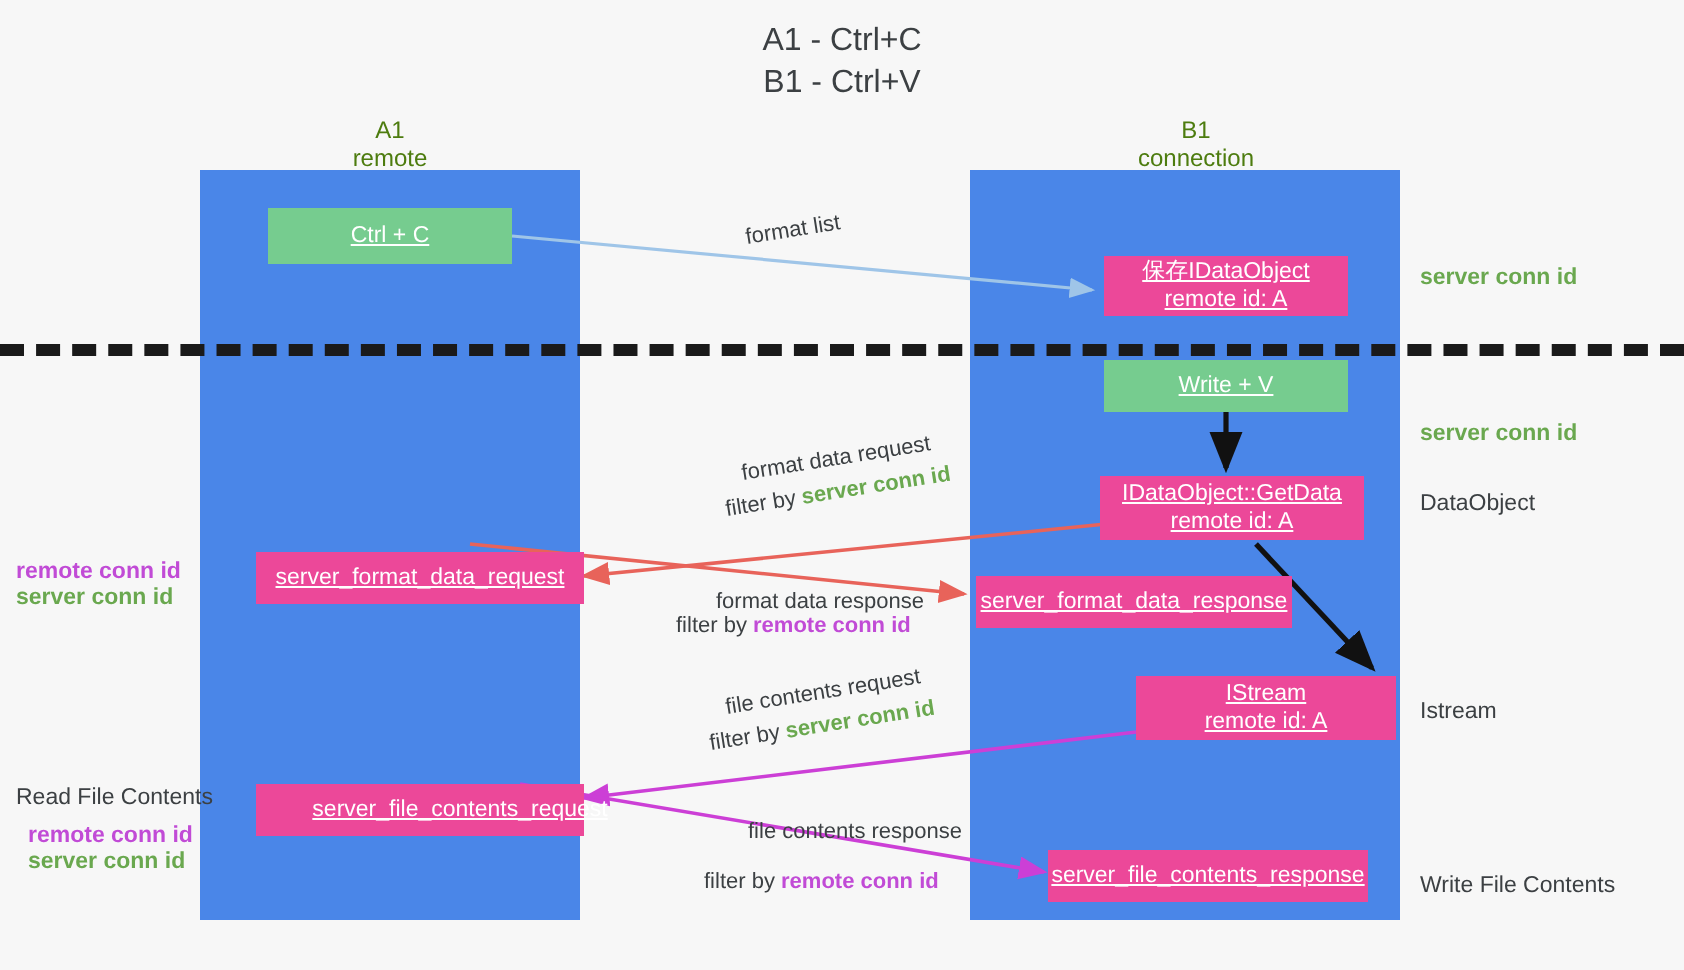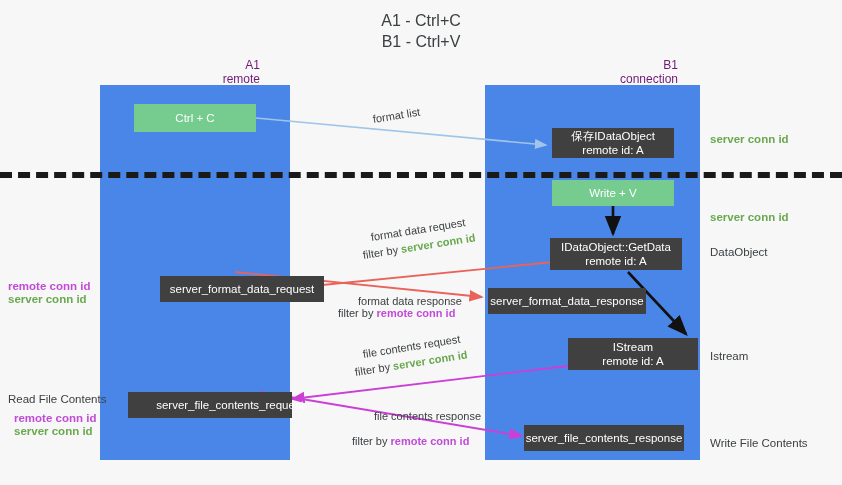--- a/index.html
+++ b/index.html
@@ -13,37 +13,37 @@
 
   
   .title {
     position: absolute; left: 0; top: 10px; width: 842px;
     text-align: center; color: #3c4043; font-size: 16px; line-height: 21px;
     white-space: pre-line;
   }
 
   
   .lane-head {
-    position: absolute; text-align: right; color: #701a75;
+    position: absolute; text-align: center; color: #4d7c0f;
     font-size: 12px; line-height: 14px; white-space: pre-line;
   }
   .lane {
     position: absolute; background: #4a86e8;
   }
 
   
   .box {
     position: absolute; display: flex; flex-direction: column;
     align-items: center; justify-content: center;
     color: #ffffff; font-size: 11.5px; line-height: 14px;
-    text-align: center; white-space: pre-line;
+    text-align: center; white-space: pre-line; text-decoration: underline;
   }
   .box.green  { background: #76c893; background: #76cc8f; }
   .box.orange { background: #fbb košik; }
-  .box.orange { background: #404040; }
+  .box.orange { background: #ec4899; }
 
   
   .lbl {
     position: absolute; font-size: 11.5px; line-height: 15px;
     white-space: pre-line;
   }
   .lbl.green   { color: #6aa84f; font-weight: bold; }
   .lbl.magenta { color: #c14bd6; font-weight: bold; }
   .lbl.dark    { color: #3c4043; }
 
@@ -110,21 +110,21 @@
 
     <line x1="235" y1="272" x2="482" y2="297" stroke="#e8635a" stroke-width="1.8" marker-end="url(#ah-red)"></line>
 
     <line x1="568" y1="366" x2="292" y2="399" stroke="#cc3fd6" stroke-width="1.8" marker-end="url(#ah-mag)"></line>
 
     <line x1="260" y1="392" x2="522" y2="436" stroke="#cc3fd6" stroke-width="1.8" marker-end="url(#ah-mag)"></line>
   </svg>
 
   <div class="box green" style="left:134px; top:104px; width:122px; height:28px;">Ctrl + C</div>
 
-  <div class="box orange" style="left:128px; top:276px; width:164px; height:26px;margin-left:32px;">server_format_data_request</div>
+  <div class="box orange" style="left:128px; top:276px; width:164px; height:26px;">server_format_data_request</div>
 
   <div class="box orange" style="left:128px; top:392px; width:164px; height:26px;padding-left:40px;">server_file_contents_request</div>
 
   <div class="box orange" style="left:552px; top:128px; width:122px; height:30px;">保存IDataObject
 remote id: A</div>
 
   <div class="box green" style="left:552px; top:180px; width:122px; height:26px;">Write + V</div>
 
   <div class="box orange" style="left:550px; top:238px; width:132px; height:32px;">IDataObject::GetData
 remote id: A</div>

